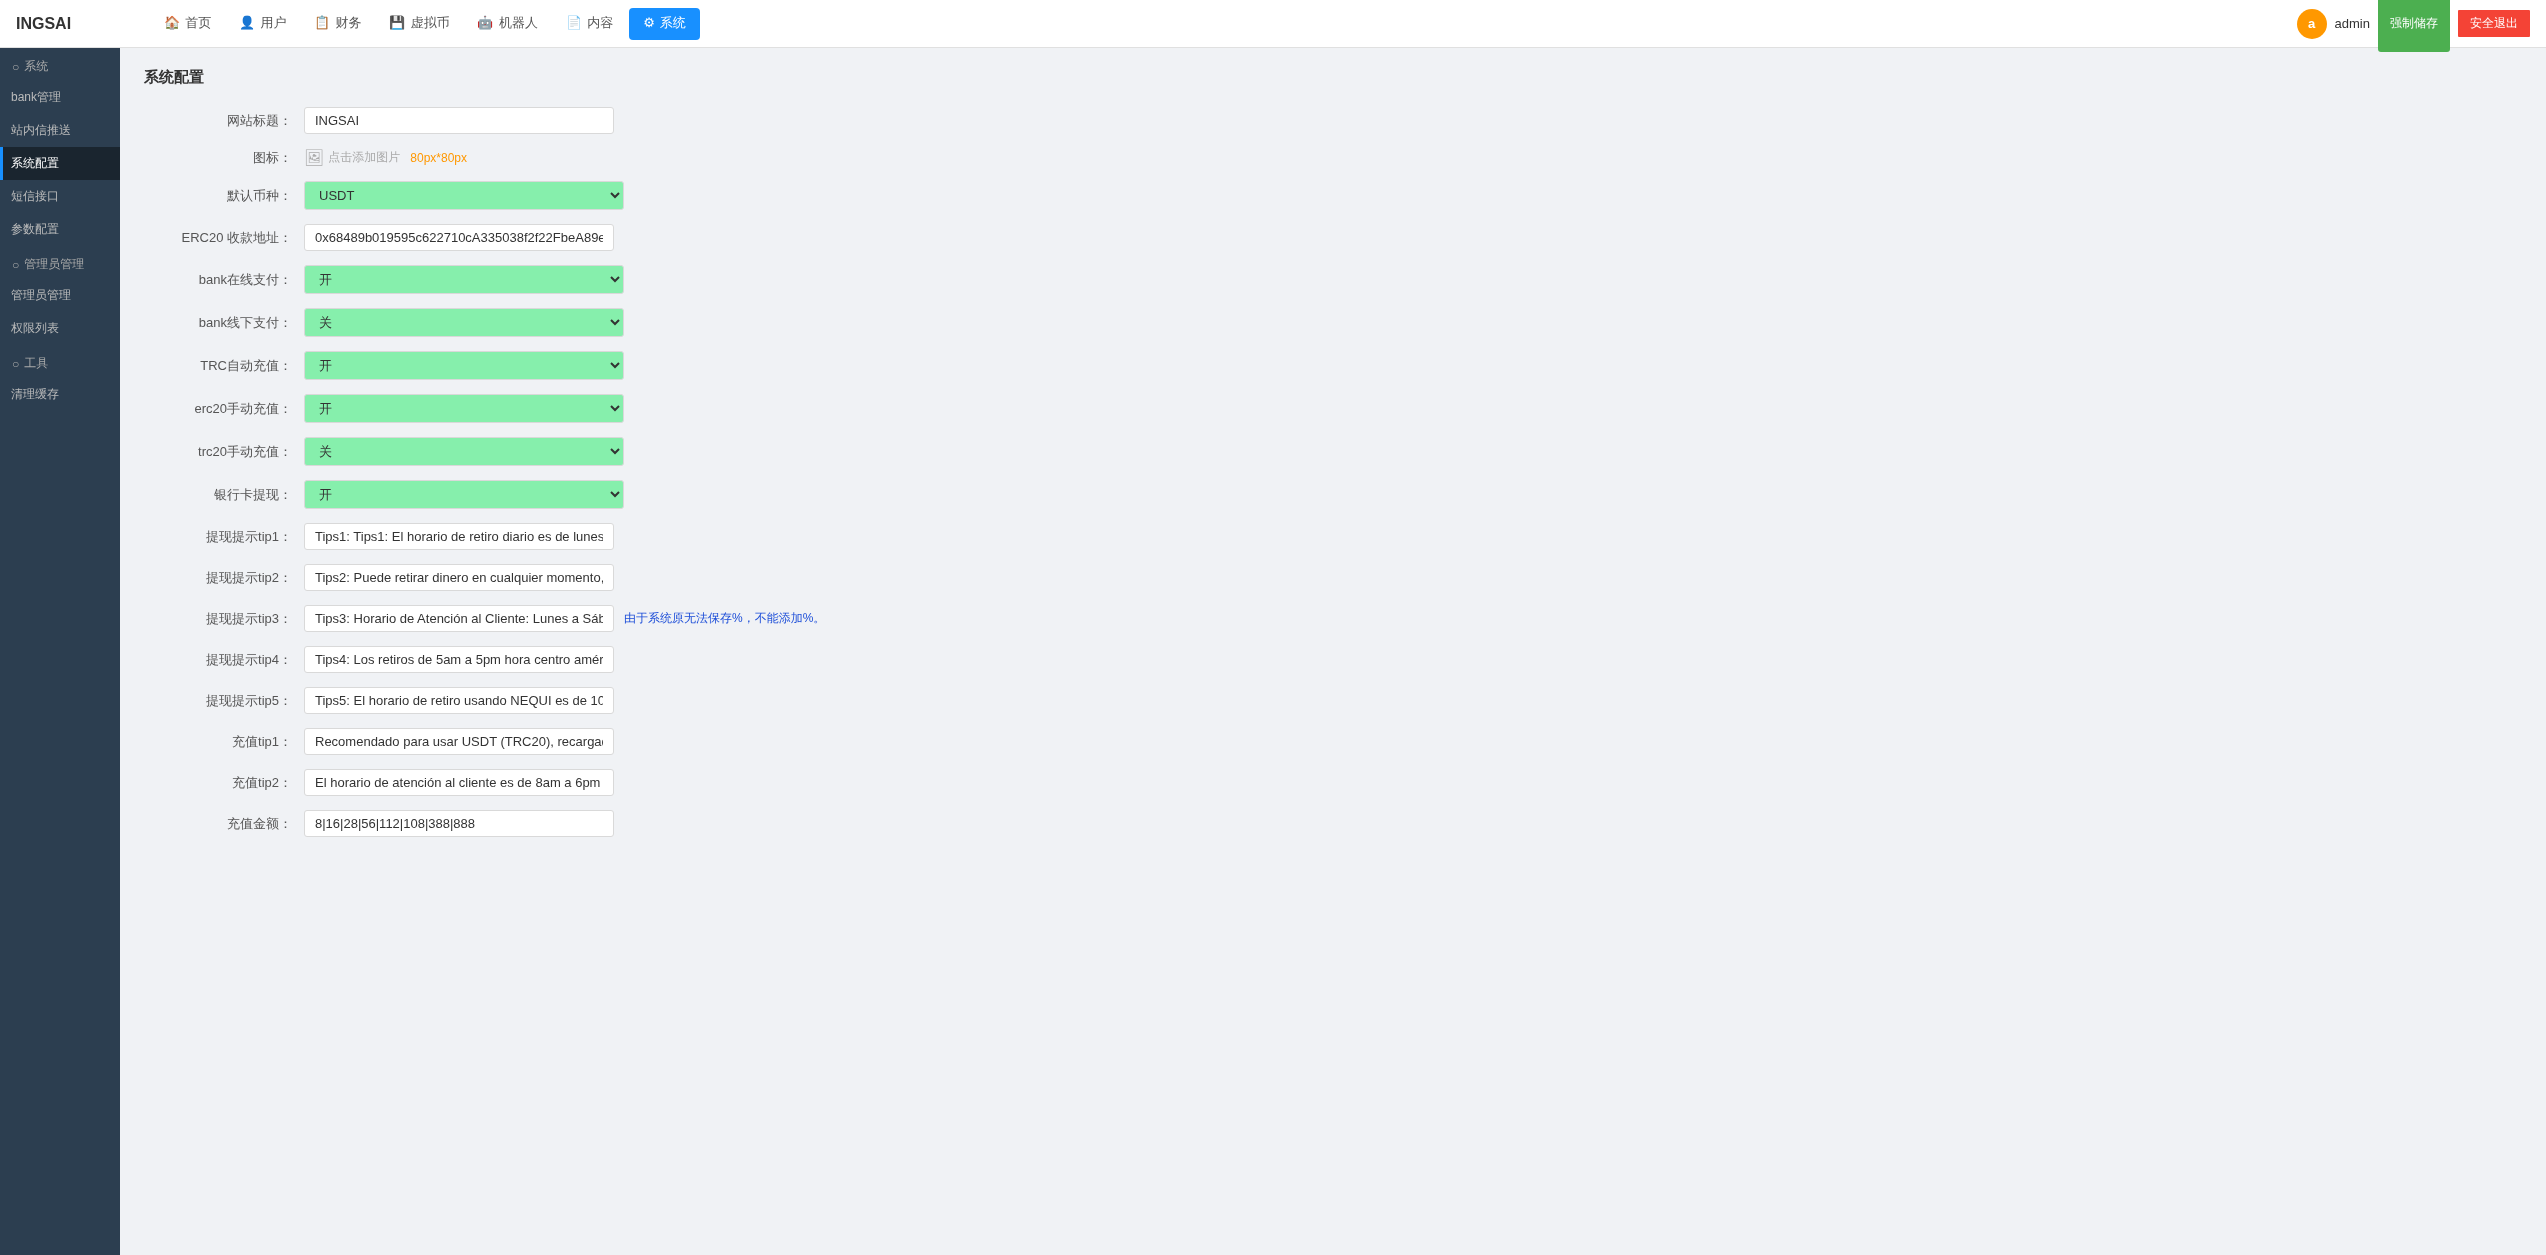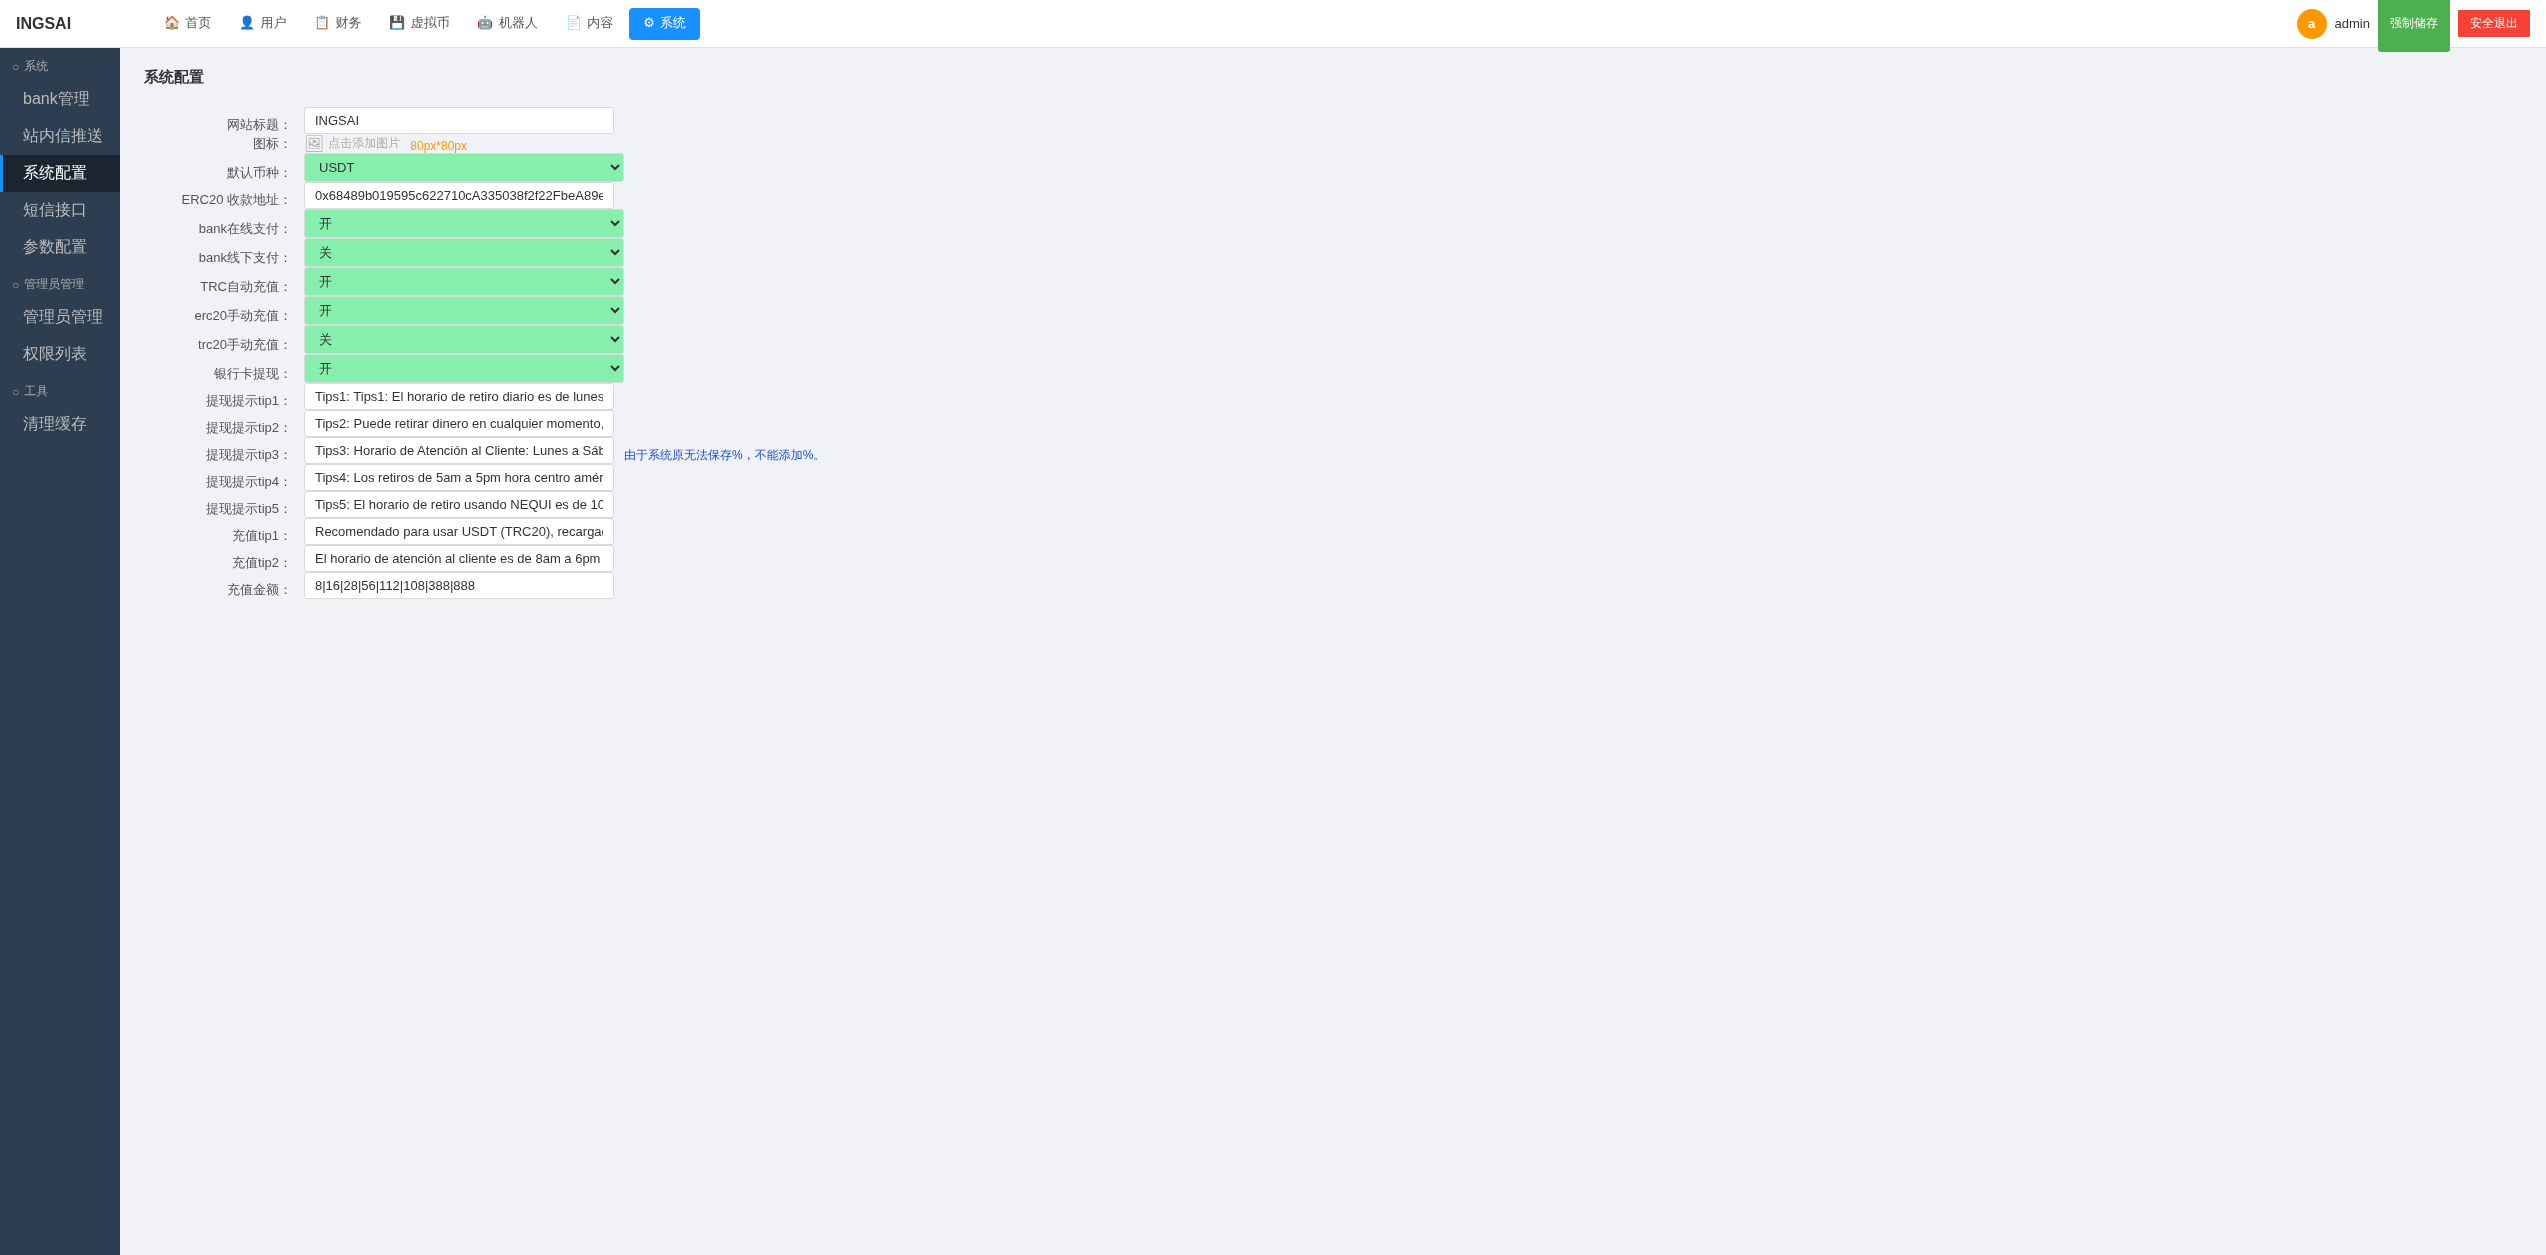--- a/index.html
+++ b/index.html
@@ -32,33 +32,33 @@
     
     .sidebar {
       width: 120px; background: #2c3e50; color: #ccc; flex-shrink: 0; overflow-y: auto;
       display: flex; flex-direction: column;
     }
     .sidebar-section-title {
       display: flex; align-items: center; padding: 10px 12px 6px; font-size: 12px; color: #aaa;
     }
     .sidebar-section-title .s-icon { margin-right: 5px; font-size: 12px; }
     .sidebar-item {
-      padding: 8px 16px 8px 20px; cursor: pointer; font-size: 16px; color: #bbb;
+      padding: 8px 16px 8px 8px; cursor: pointer; font-size: 12px; color: #bbb;
       border-left: 3px solid transparent;
     }
     .sidebar-item.active { background: #1a252f; color: #fff; border-left: 3px solid #1890ff; }
 
     
     .content { flex: 1; overflow-y: auto; padding: 20px 24px; }
     .page-title { font-size: 15px; font-weight: bold; color: #333; margin-bottom: 20px; }
 
     
     .config-form { max-width: 700px; }
     .form-row {
-      display: flex; align-items: flex-end; 
+      display: flex; align-items: center; margin-bottom: 14px;
     }
     .form-label {
       width: 160px; text-align: right; padding-right: 12px; font-size: 13px; color: #555; flex-shrink: 0;
     }
     .form-control {
       flex: 1; max-width: 320px; padding: 5px 10px; border: 1px solid #d9d9d9; border-radius: 3px;
       font-size: 13px; color: #333; outline: none;
     }
     select.form-control { background: #86efac; cursor: pointer; }
     .icon-hint { color: #ff9800; font-size: 12px; margin-left: 10px; }

